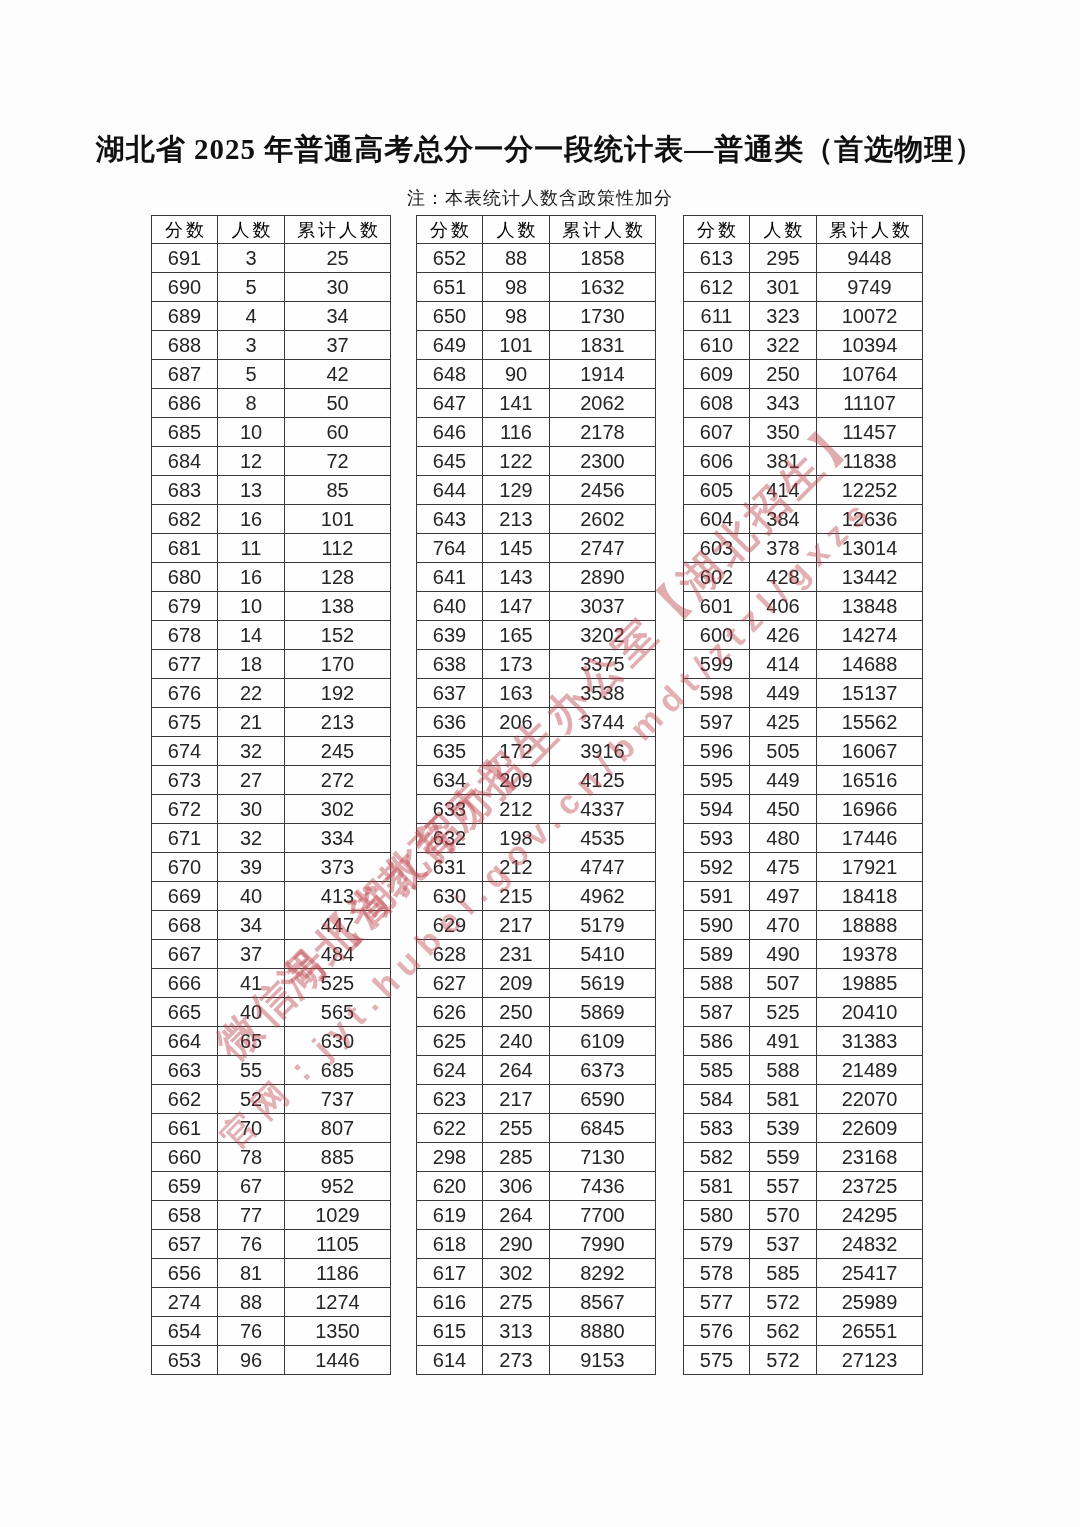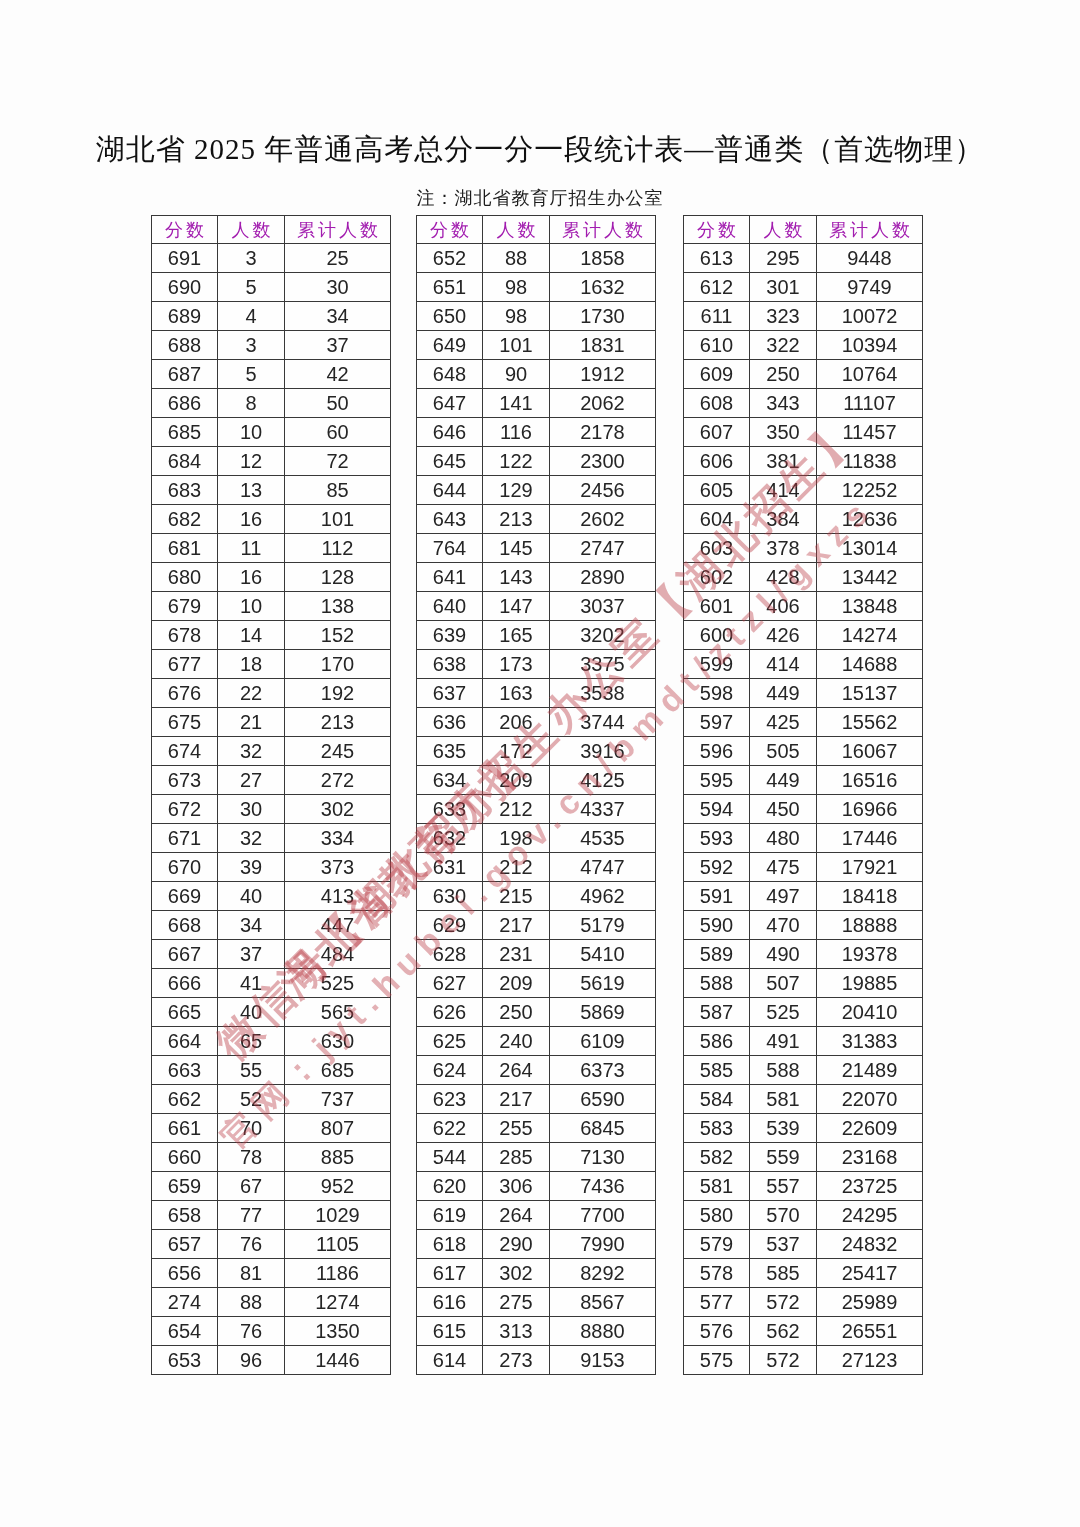--- a/index.html
+++ b/index.html
@@ -4,21 +4,21 @@
 <style>
   html,body{margin:0;padding:0;background:#f6f6f6;}
   .page{
     position:relative;width:1080px;height:1527px;margin:0 auto;
     background:#fdfdfd;overflow:hidden;
     font-family:"Liberation Sans",sans-serif;
   }
   .title{
     position:absolute;top:130px;left:0;width:100%;
     text-align:center;font-family:"Liberation Serif","DejaVu Serif",serif;
-    font-weight:400;font-size:29px;letter-spacing:1px;color:#101010;
+    font-weight:700;font-size:29px;letter-spacing:1px;color:#101010;
     white-space:nowrap;
   }
   .note{
     position:absolute;top:186px;left:0;width:100%;
     text-align:center;font-family:"Liberation Serif","DejaVu Serif",serif;
     font-size:18px;color:#1c1c1c;letter-spacing:1px;
   }
   .t{
     position:absolute;top:215px;
     display:grid;grid-template-columns:66px 67px 106px;
@@ -26,21 +26,21 @@
     border-top:1px solid #383838;border-left:1px solid #383838;
     background:rgba(255,255,255,.35);
   }
   .t .c{
     border-right:1px solid #383838;border-bottom:1px solid #383838;
     display:flex;align-items:center;justify-content:center;
     font-size:20px;color:#252525;
   }
   .t .h{
     font-family:"Liberation Serif","DejaVu Serif",serif;
-    font-size:18px;color:#a21caf;letter-spacing:3px;padding-left:3px;
+    font-size:18px;color:#000000;letter-spacing:3px;padding-left:3px;
   }
   .t1{left:151px}.t2{left:416px}.t3{left:683px}
   .wm{
     position:absolute;white-space:nowrap;pointer-events:none;
     font-family:"Liberation Serif","DejaVu Serif",serif;font-weight:700;
     transform:rotate(-45deg);transform-origin:center;z-index:3;
   }
   .wm-a{left:170px;top:679px;font-size:42px;letter-spacing:5px;color:rgba(187,60,70,.42);}
   .wm-b{left:163px;top:874px;font-size:42px;letter-spacing:5px;color:rgba(187,60,70,.42);}
   .wm-c{left:95px;top:800px;font-size:34px;letter-spacing:9px;color:rgba(187,60,70,.40);
@@ -49,21 +49,21 @@
 </head>
 <body>
 
 <div class="page">
 
   <div class="wm wm-a">湖北省教育厅招生办公室【湖北招生】</div>
   <div class="wm wm-b">微信号【湖北招办】</div>
   <div class="wm wm-c">官网：jyt.hubei.gov.cn/bmdt/ztzl/gxzs</div>
 
   <div class="title">湖北省 2025 年普通高考总分一分一段统计表—普通类（首选物理）</div>
-  <div class="note">注：湖北省教育厅招生办公室</div>
+  <div class="note">注：本表统计人数含政策性加分</div>
 
   <div class="t t1">
     <div class="c h">分数</div>
     <div class="c h">人数</div>
     <div class="c h">累计人数</div>
   <div class="c">691</div>
       <div class="c">3</div>
       <div class="c">25</div>
       <div class="c">690</div>
       <div class="c">5</div>
@@ -192,21 +192,21 @@
       <div class="c">98</div>
       <div class="c">1632</div>
       <div class="c">650</div>
       <div class="c">98</div>
       <div class="c">1730</div>
       <div class="c">649</div>
       <div class="c">101</div>
       <div class="c">1831</div>
       <div class="c">648</div>
       <div class="c">90</div>
-      <div class="c">1912</div>
+      <div class="c">1914</div>
       <div class="c">647</div>
       <div class="c">141</div>
       <div class="c">2062</div>
       <div class="c">646</div>
       <div class="c">116</div>
       <div class="c">2178</div>
       <div class="c">645</div>
       <div class="c">122</div>
       <div class="c">2300</div>
       <div class="c">644</div>
@@ -271,21 +271,21 @@
       <div class="c">6109</div>
       <div class="c">624</div>
       <div class="c">264</div>
       <div class="c">6373</div>
       <div class="c">623</div>
       <div class="c">217</div>
       <div class="c">6590</div>
       <div class="c">622</div>
       <div class="c">255</div>
       <div class="c">6845</div>
-      <div class="c">544</div>
+      <div class="c">298</div>
       <div class="c">285</div>
       <div class="c">7130</div>
       <div class="c">620</div>
       <div class="c">306</div>
       <div class="c">7436</div>
       <div class="c">619</div>
       <div class="c">264</div>
       <div class="c">7700</div>
       <div class="c">618</div>
       <div class="c">290</div>

